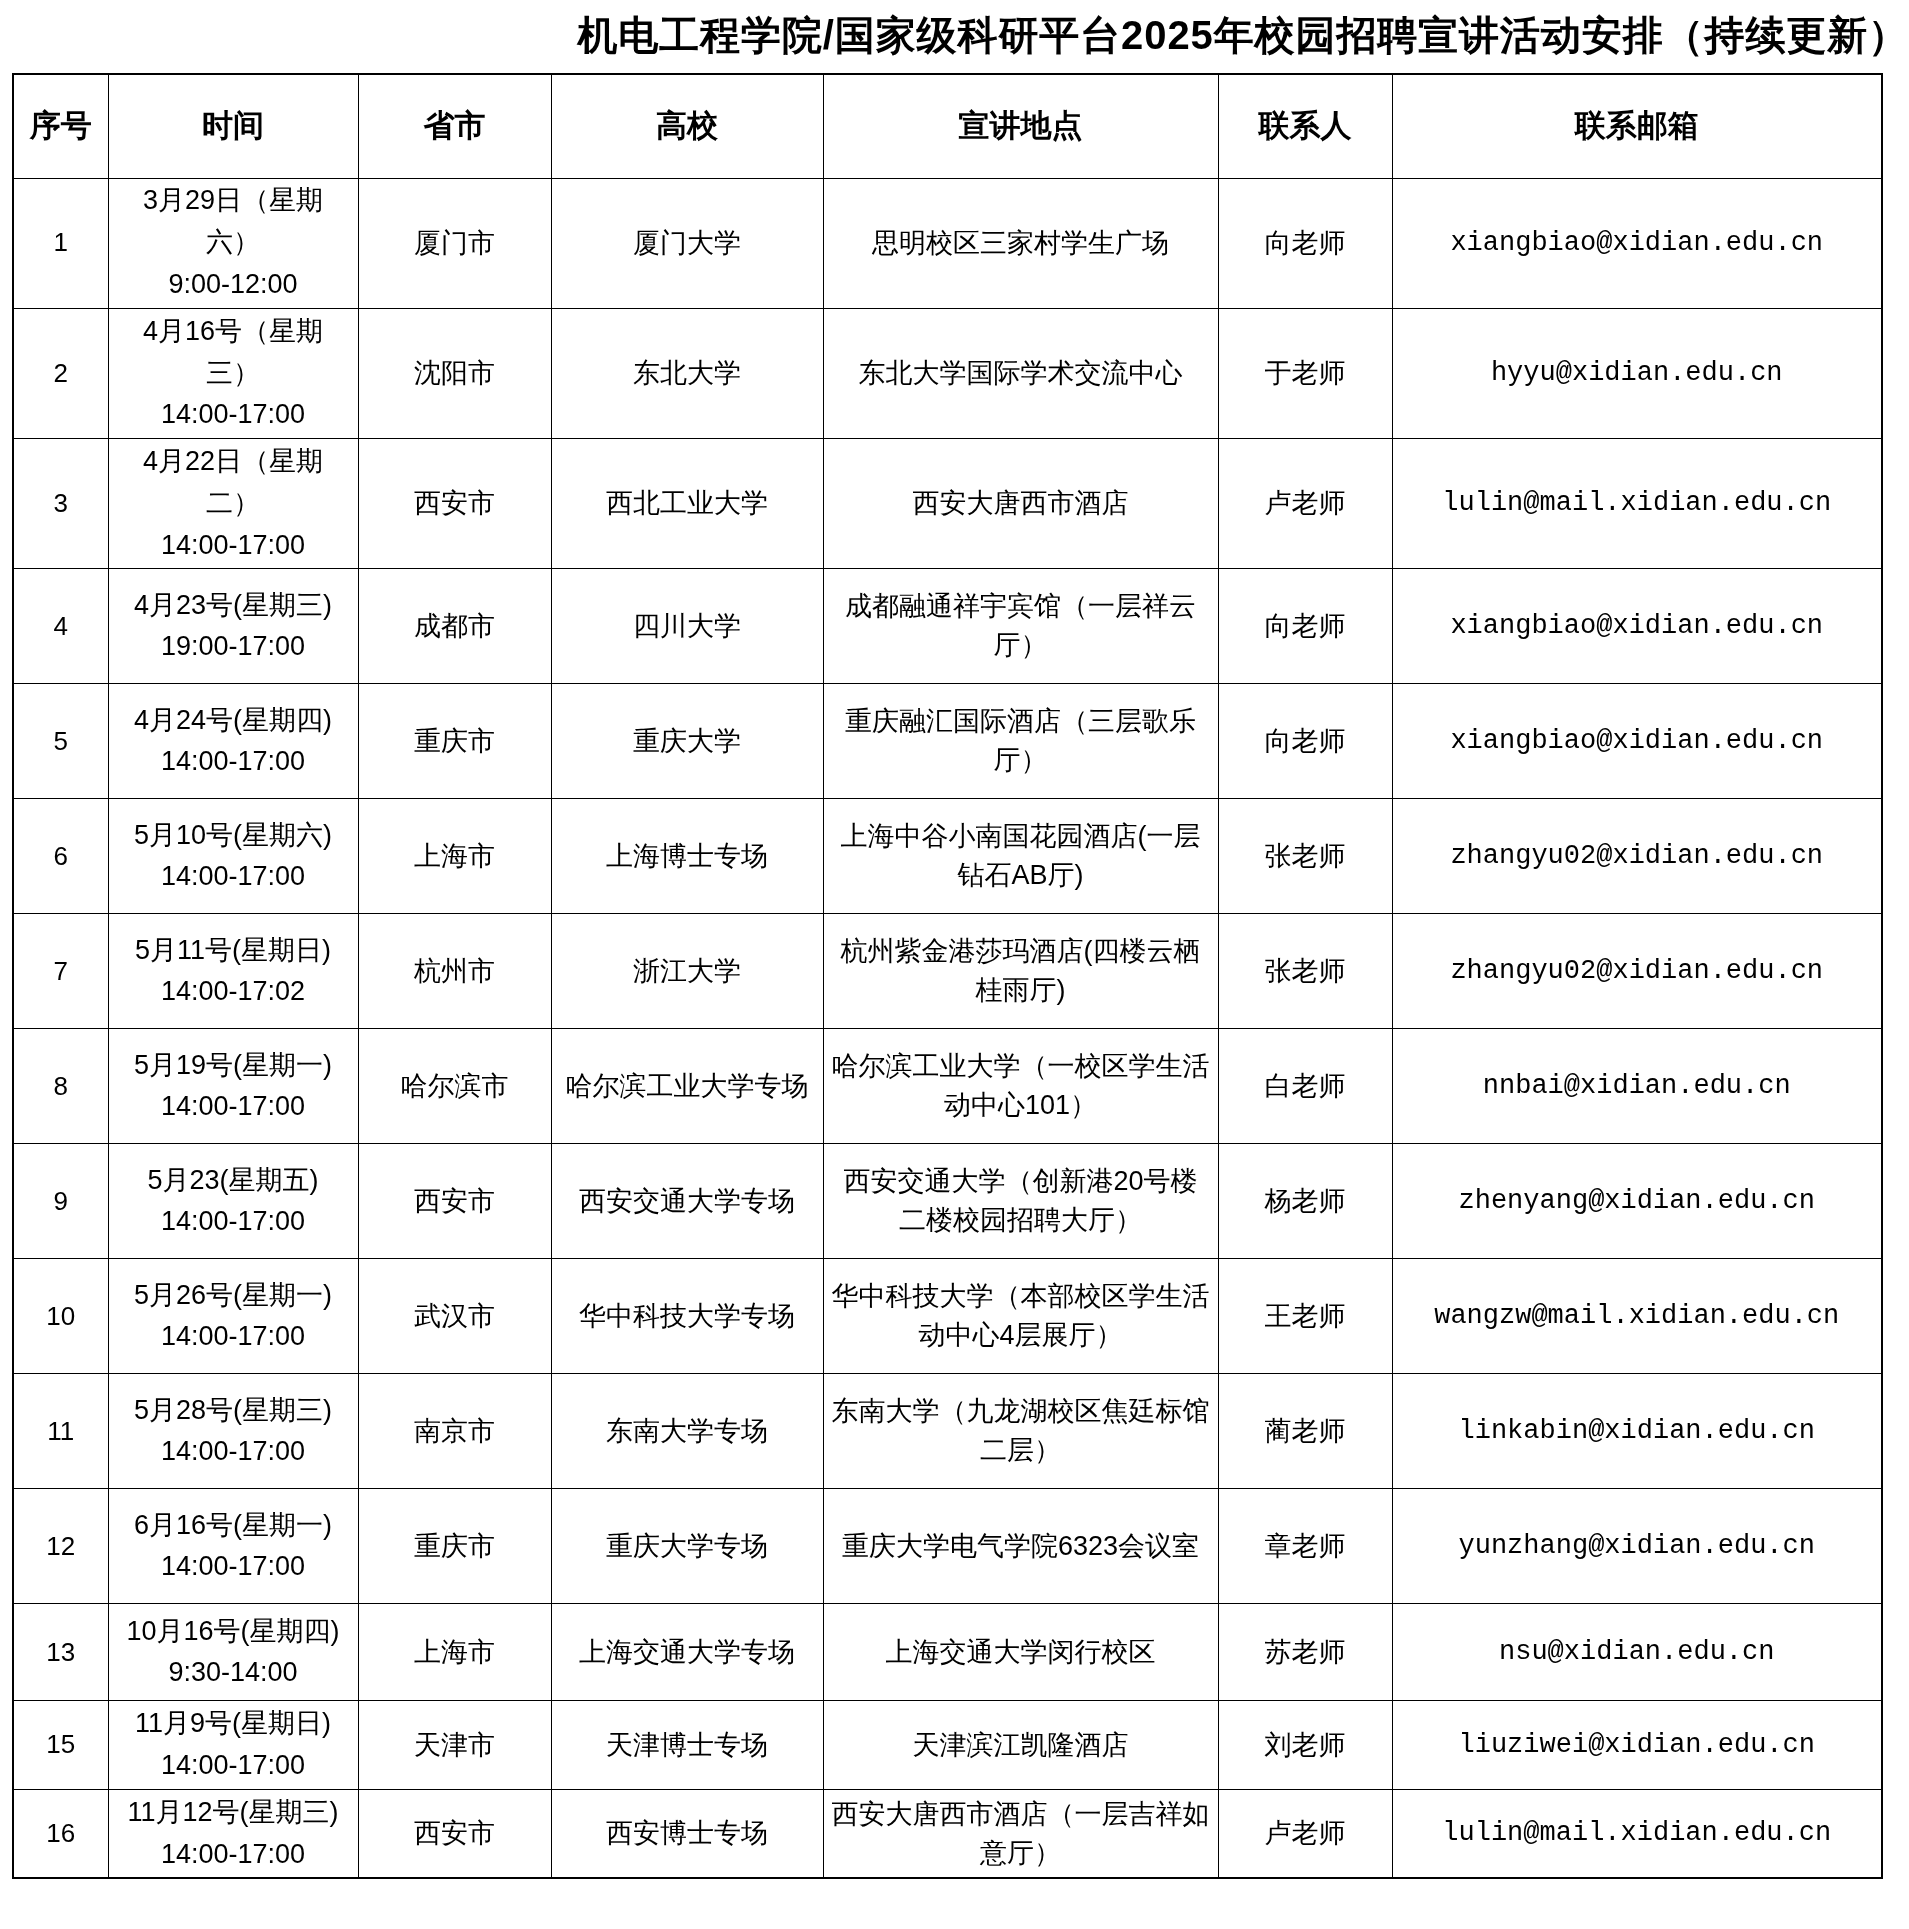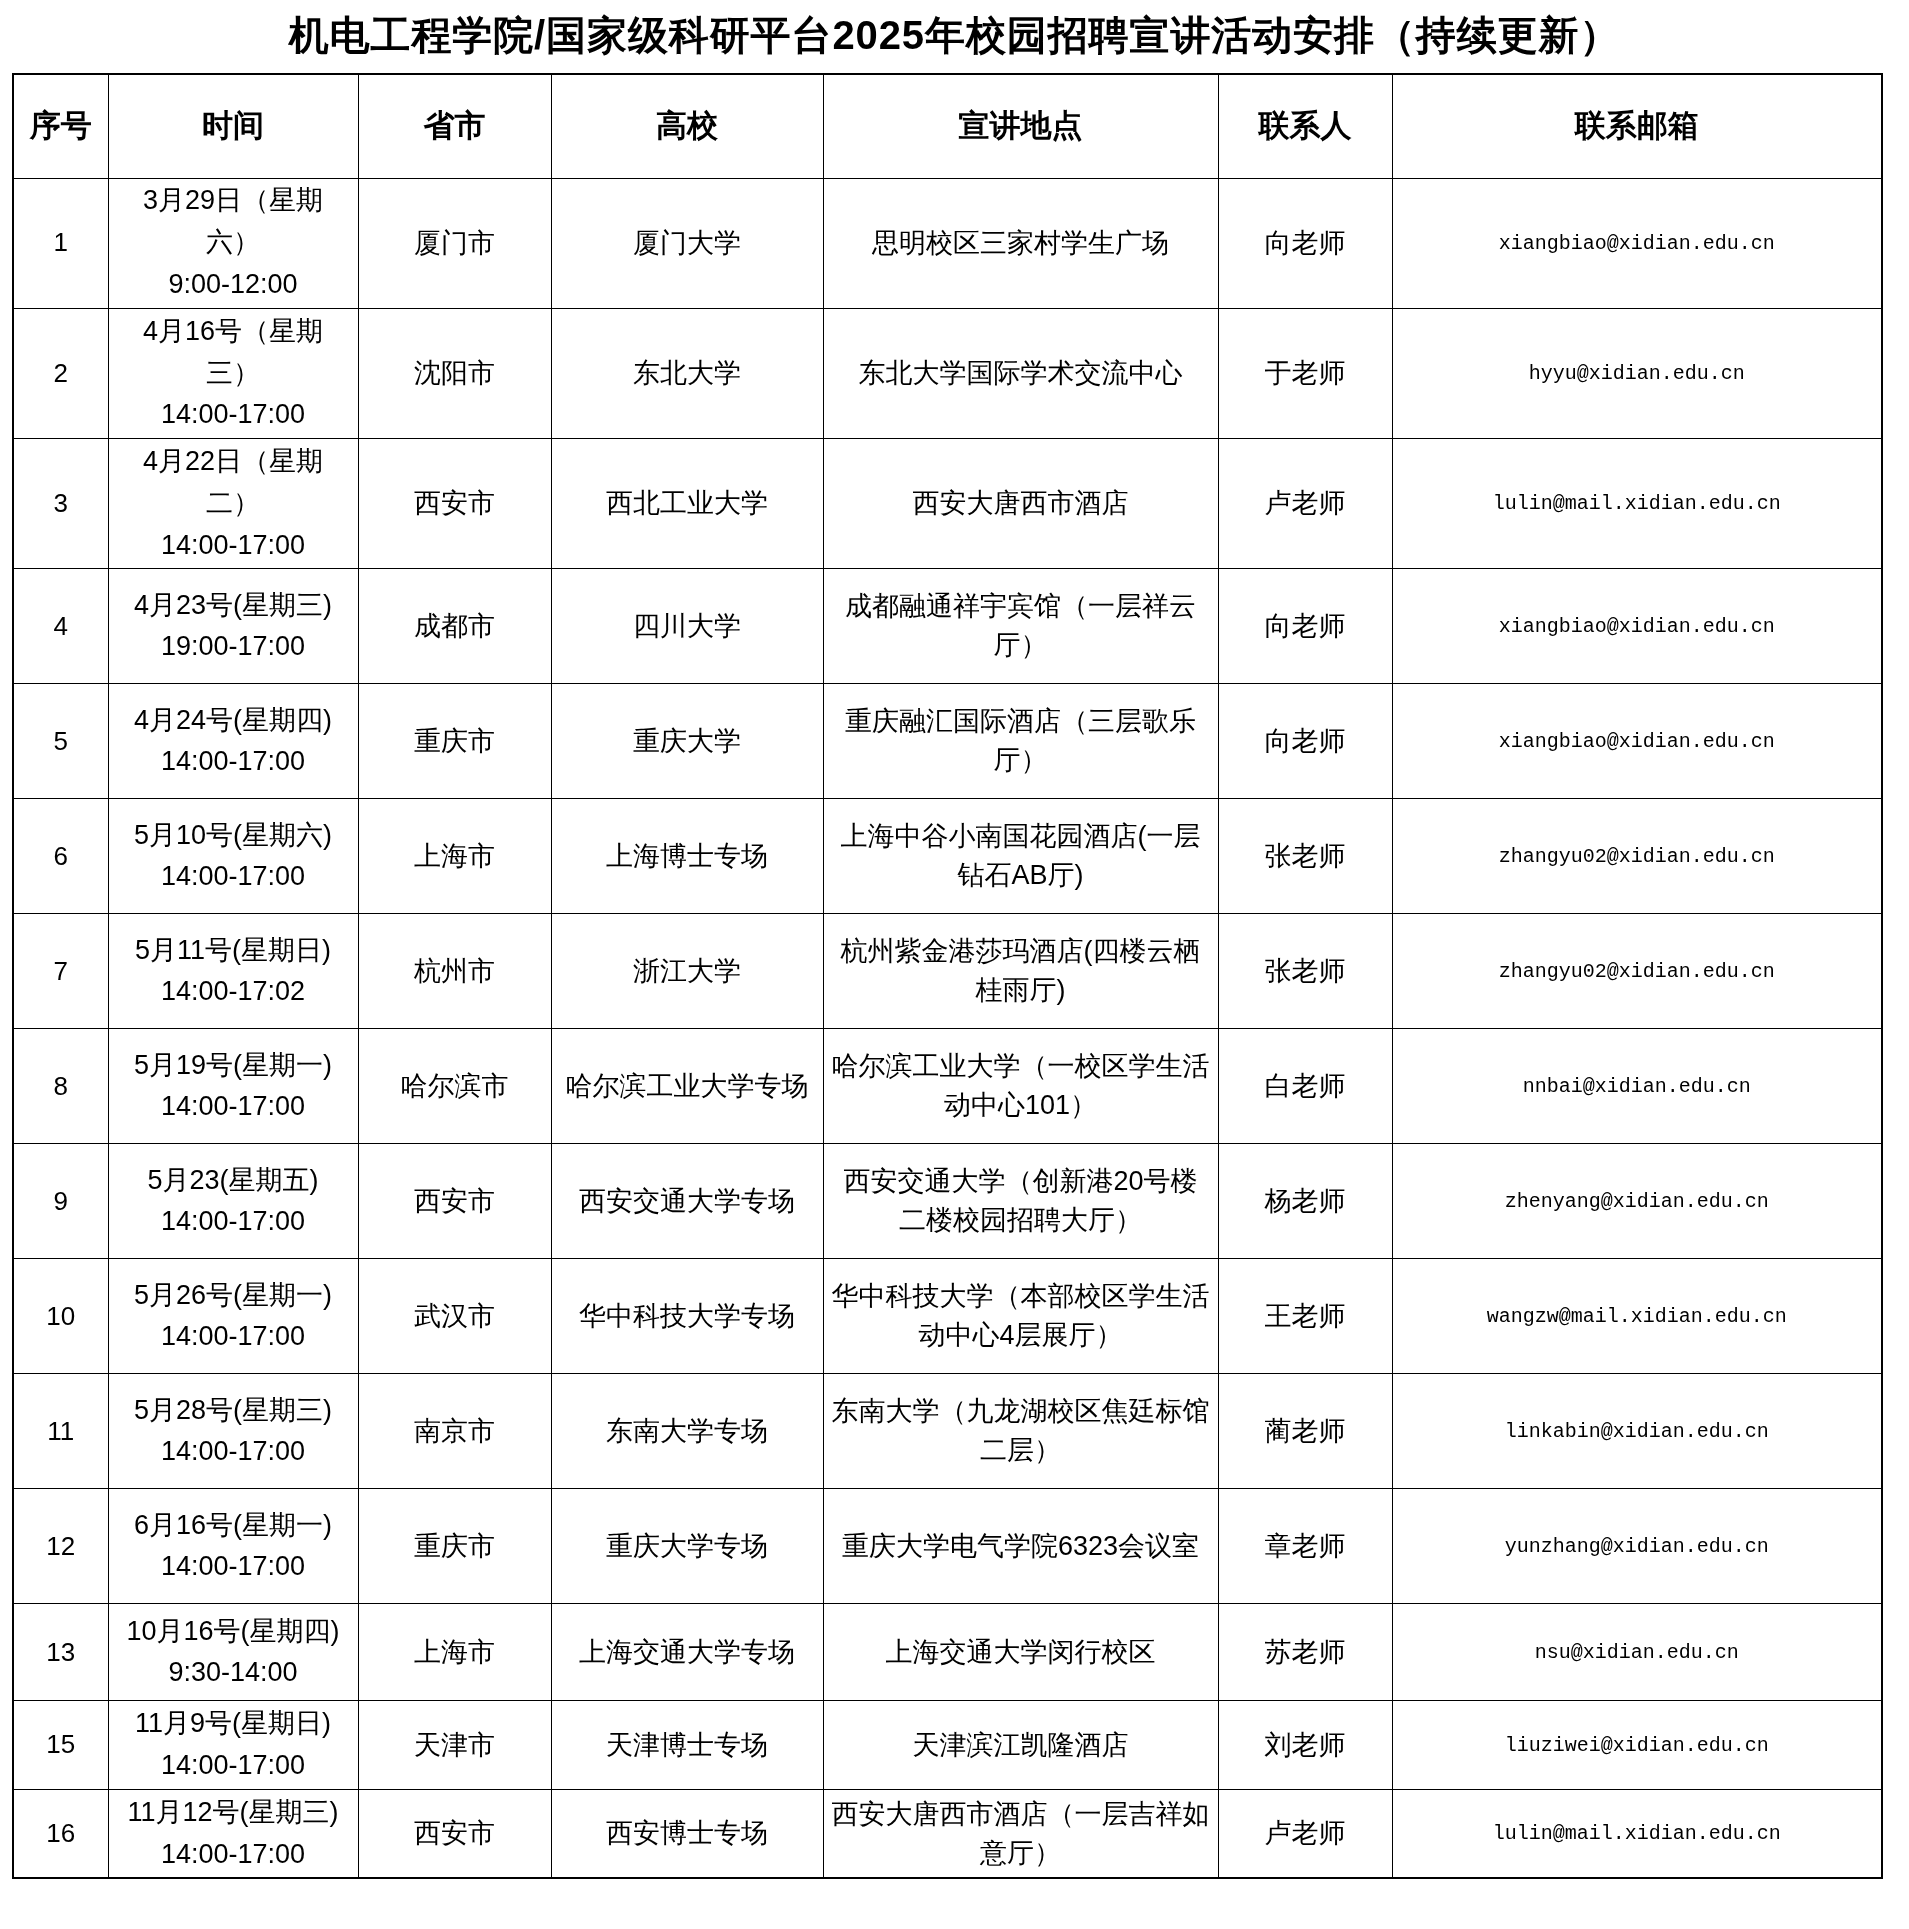--- a/index.html
+++ b/index.html
@@ -2,21 +2,21 @@
 <html style="font-size:15px"><head>
 <meta charset="utf-8">
 <style>
   html,body{margin:0;padding:0;}
   body{
     width:1909px;height:1930px;background:#ffffff;color:#000;
     font-family:"Liberation Sans","DejaVu Sans",sans-serif;
     overflow:hidden;
   }
   .title{
-    text-align:center;font-size:40px;font-weight:bold;
+    text-align:right;font-size:40px;font-weight:bold;
     margin:12px 0 0 0;letter-spacing:0.9px;line-height:1.15;
   }
   table.schedule{
     border-collapse:collapse;table-layout:fixed;
     width:1870px;margin:15px 0 0 12px;
     border:2.8px solid #000;
   }
   th,td{
     border:1.9px solid #000;text-align:center;vertical-align:middle;
     padding:1.9px 7.5px;overflow:hidden;word-break:break-word;
@@ -24,21 +24,21 @@
   th{font-size:31px;font-weight:bold;}
   td{font-size:27px;line-height:1.45;}
   thead tr{height:104px;}
   .h-lg{height:115px;}
   .h-md{height:97px;}
   .h-sm{height:72px;}
   .c-no{font-size:26px;}
   .c-time{white-space:pre-line;line-height:1.55;}
   .c-email{
     font-family:"Liberation Mono","DejaVu Sans Mono",monospace;
-    font-size:20px;letter-spacing:0px;
+    font-size:27px;letter-spacing:0px;
   }
 </style>
 </head>
 <body>
 
 <div class="page">
   <h1 class="title">机电工程学院/国家级科研平台2025年校园招聘宣讲活动安排（持续更新）</h1>
 
   <table class="schedule">
     <colgroup>

